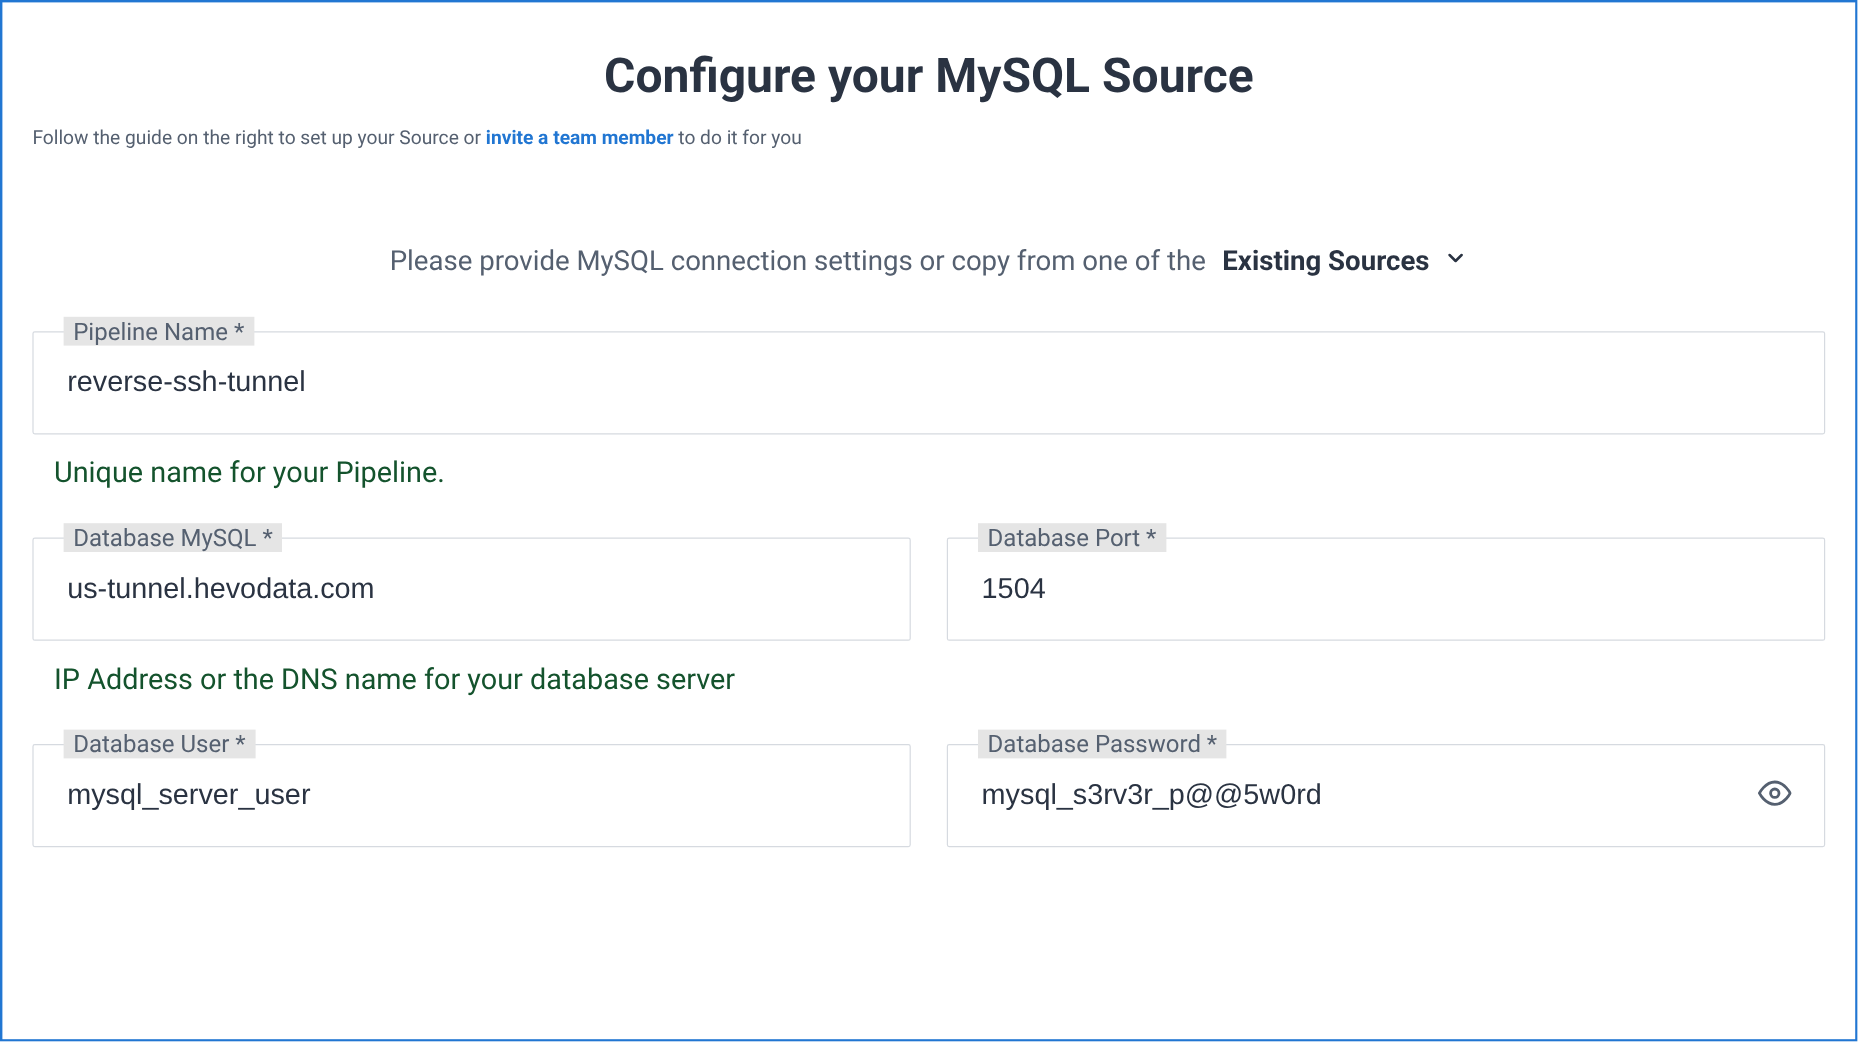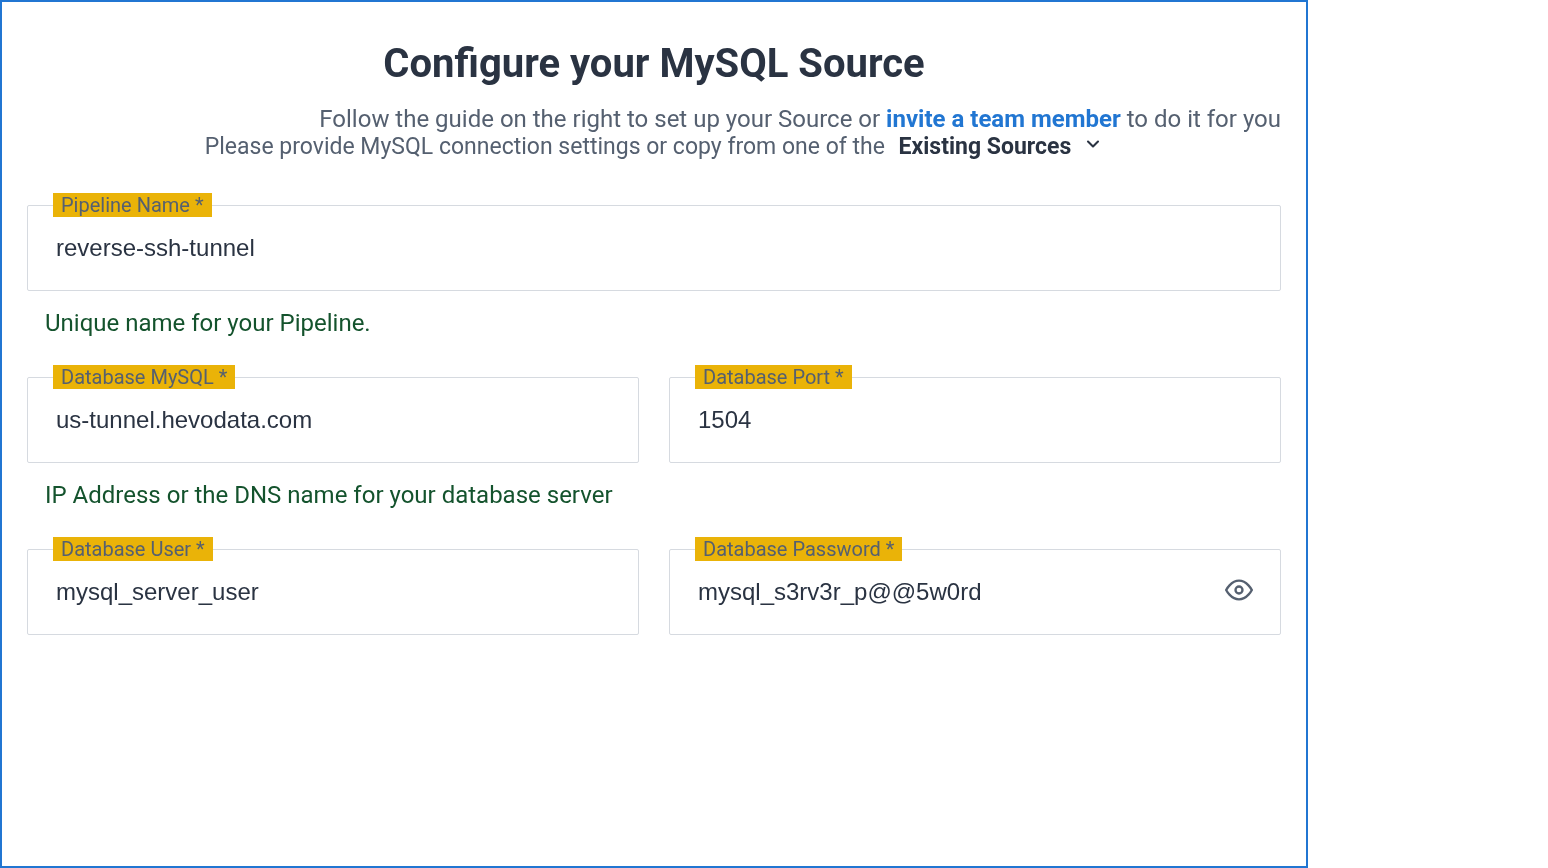--- a/index.html
+++ b/index.html
@@ -7,38 +7,39 @@
       margin: 0;
       padding: 0;
     }
     body {
       font-family: -apple-system, BlinkMacSystemFont, "Segoe UI", Roboto, "Helvetica Neue", Arial, sans-serif;
       background: #fff;
       padding: 0;
     }
     .container {
       border: 2px solid #2176d2;
-      width: 1308px;
+      width: 1548px;
       height: 868px;
       padding: 30px 25px 30px 25px;
       position: relative;
     }
     .title {
       font-size: 40px;
       font-weight: 700;
       color: #2a3342;
       text-align: center;
       margin-top: 8px;
       margin-bottom: 18px;
     }
     .subtitle {
-      font-size: 24px;
+      font-size: 16px;
       color: #556070;
-      text-align: right;
+      text-align: left;
       font-weight: 400;
+      margin-bottom: 80px;
     }
     .subtitle .link {
       color: #2176d2;
       font-weight: 700;
     }
     .instruction {
       font-size: 23px;
       color: #556070;
       text-align: center;
       font-weight: 400;
@@ -70,21 +71,21 @@
       position: relative;
       margin-bottom: 40px;
     }
     .form-group.full {
       flex: 0 0 100%;
     }
     .field-label {
       position: absolute;
       top: -12px;
       left: 26px;
-      background: #eab308;
+      background: #e5e5e5;
       padding: 0 8px;
       font-size: 20px;
       color: #556070;
       font-weight: 400;
       z-index: 2;
       text-align: center;
     }
     .field-input {
       width: 100%;
       border: 1px solid #d6dae0;

